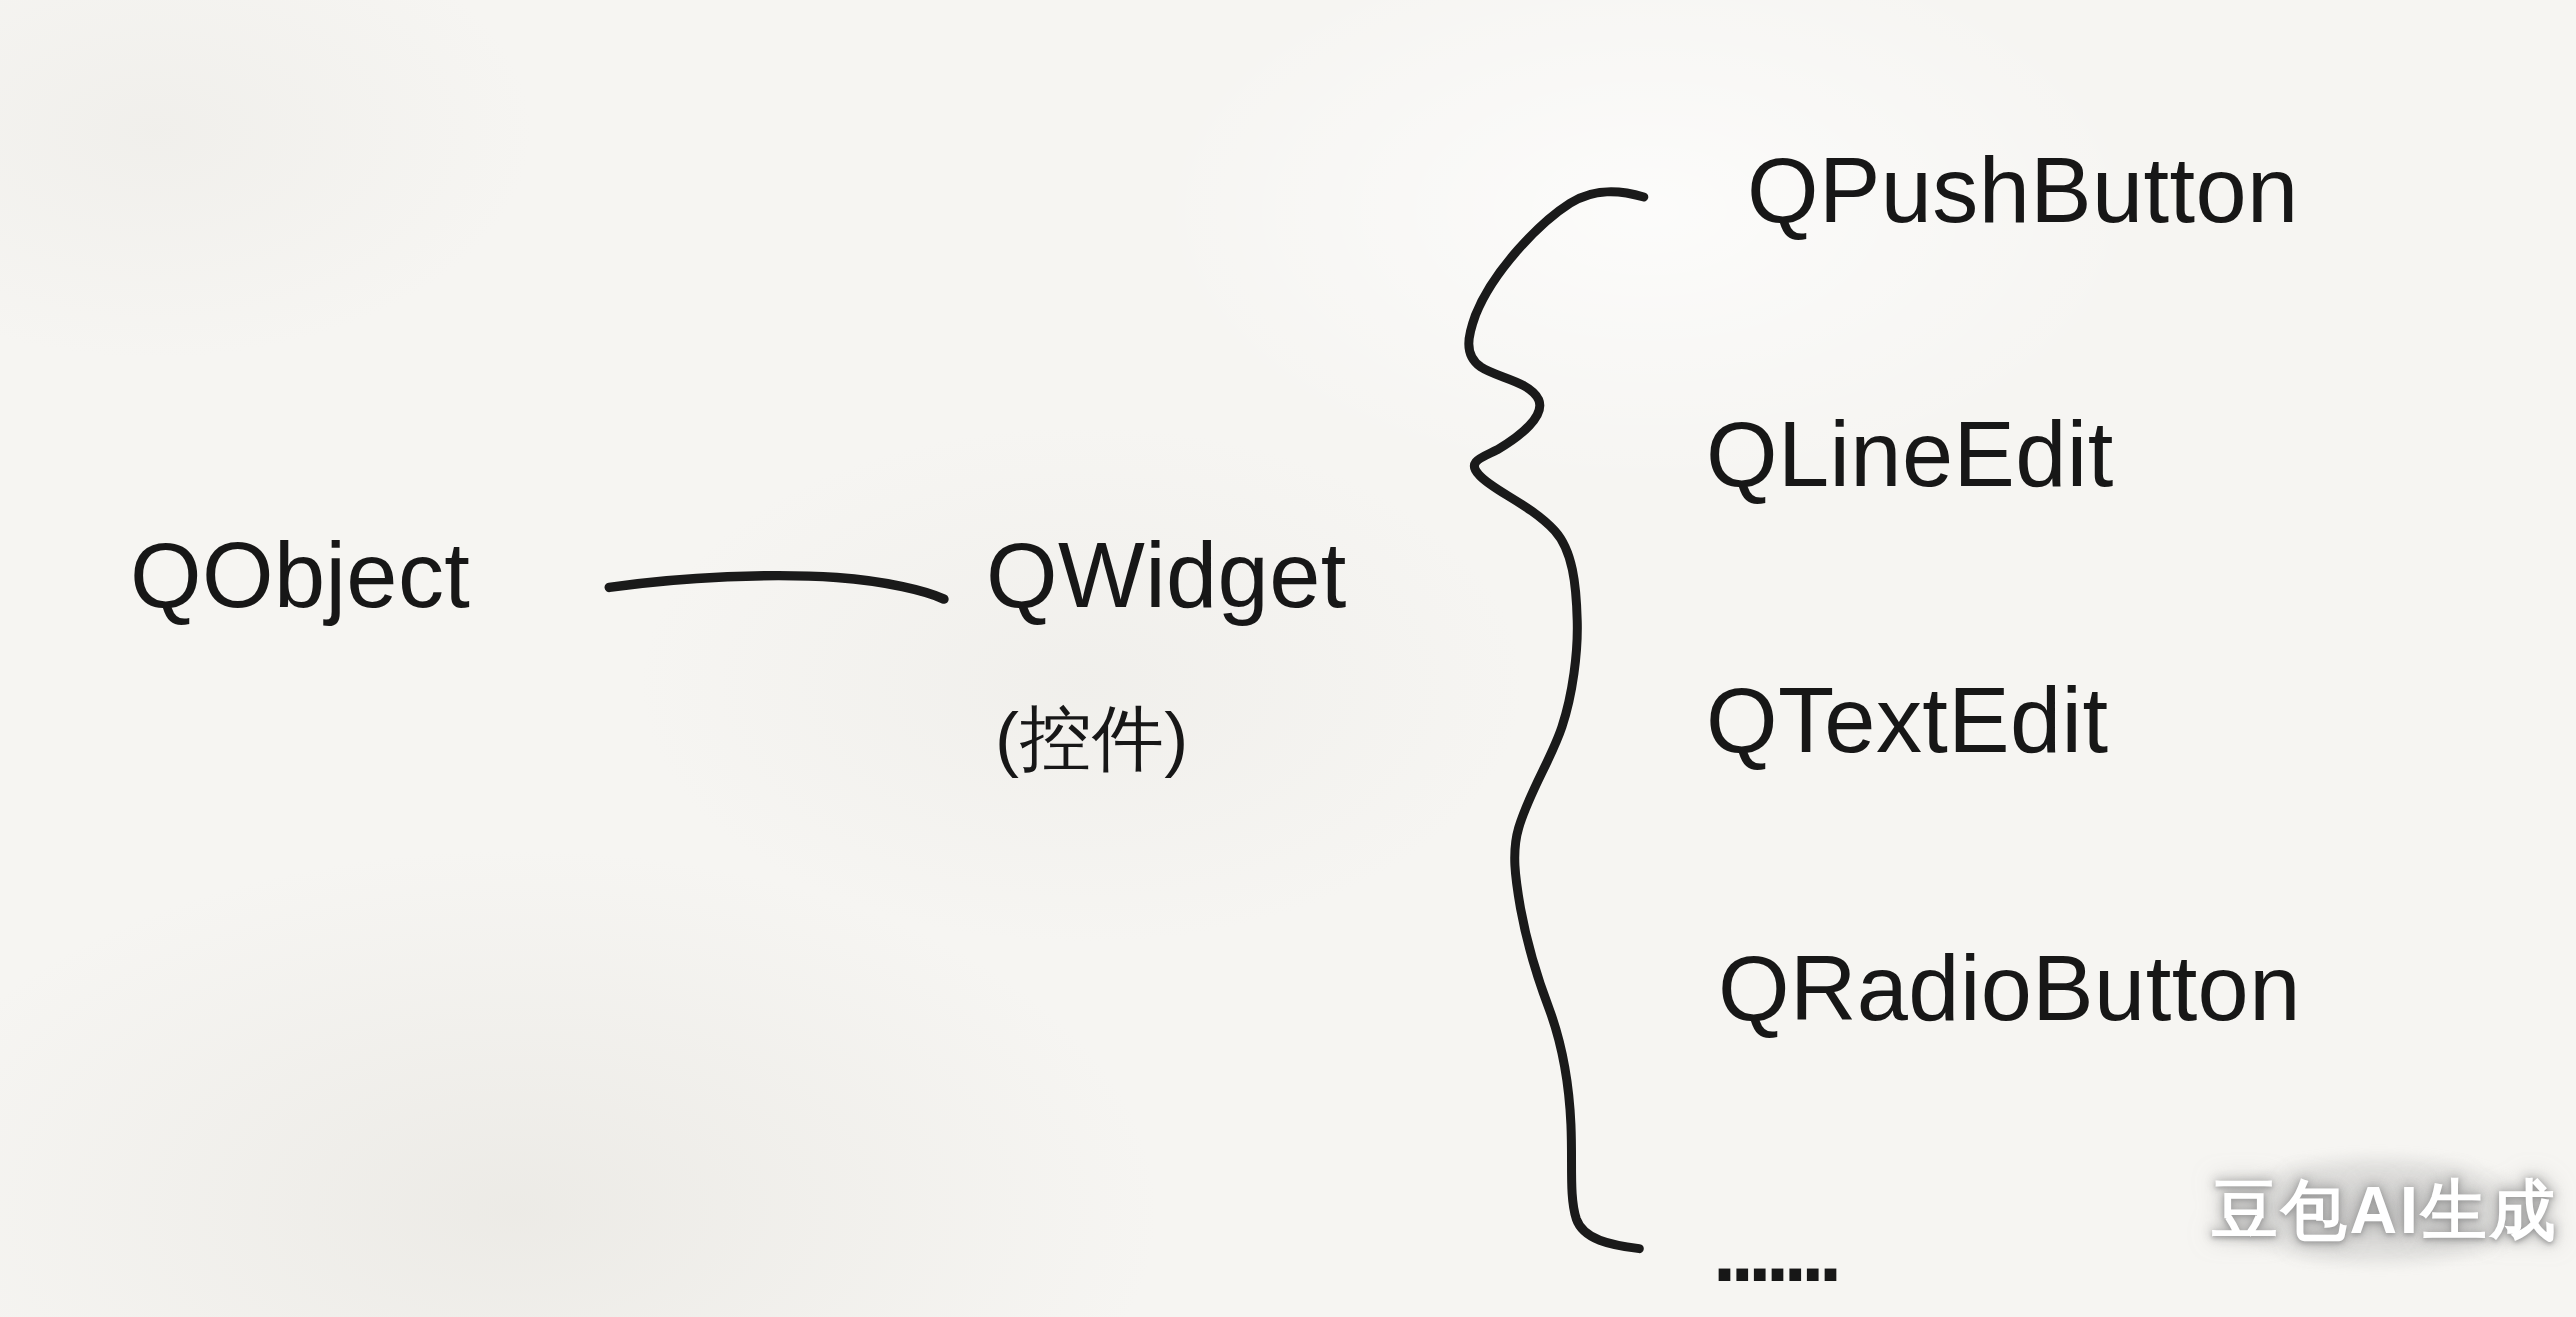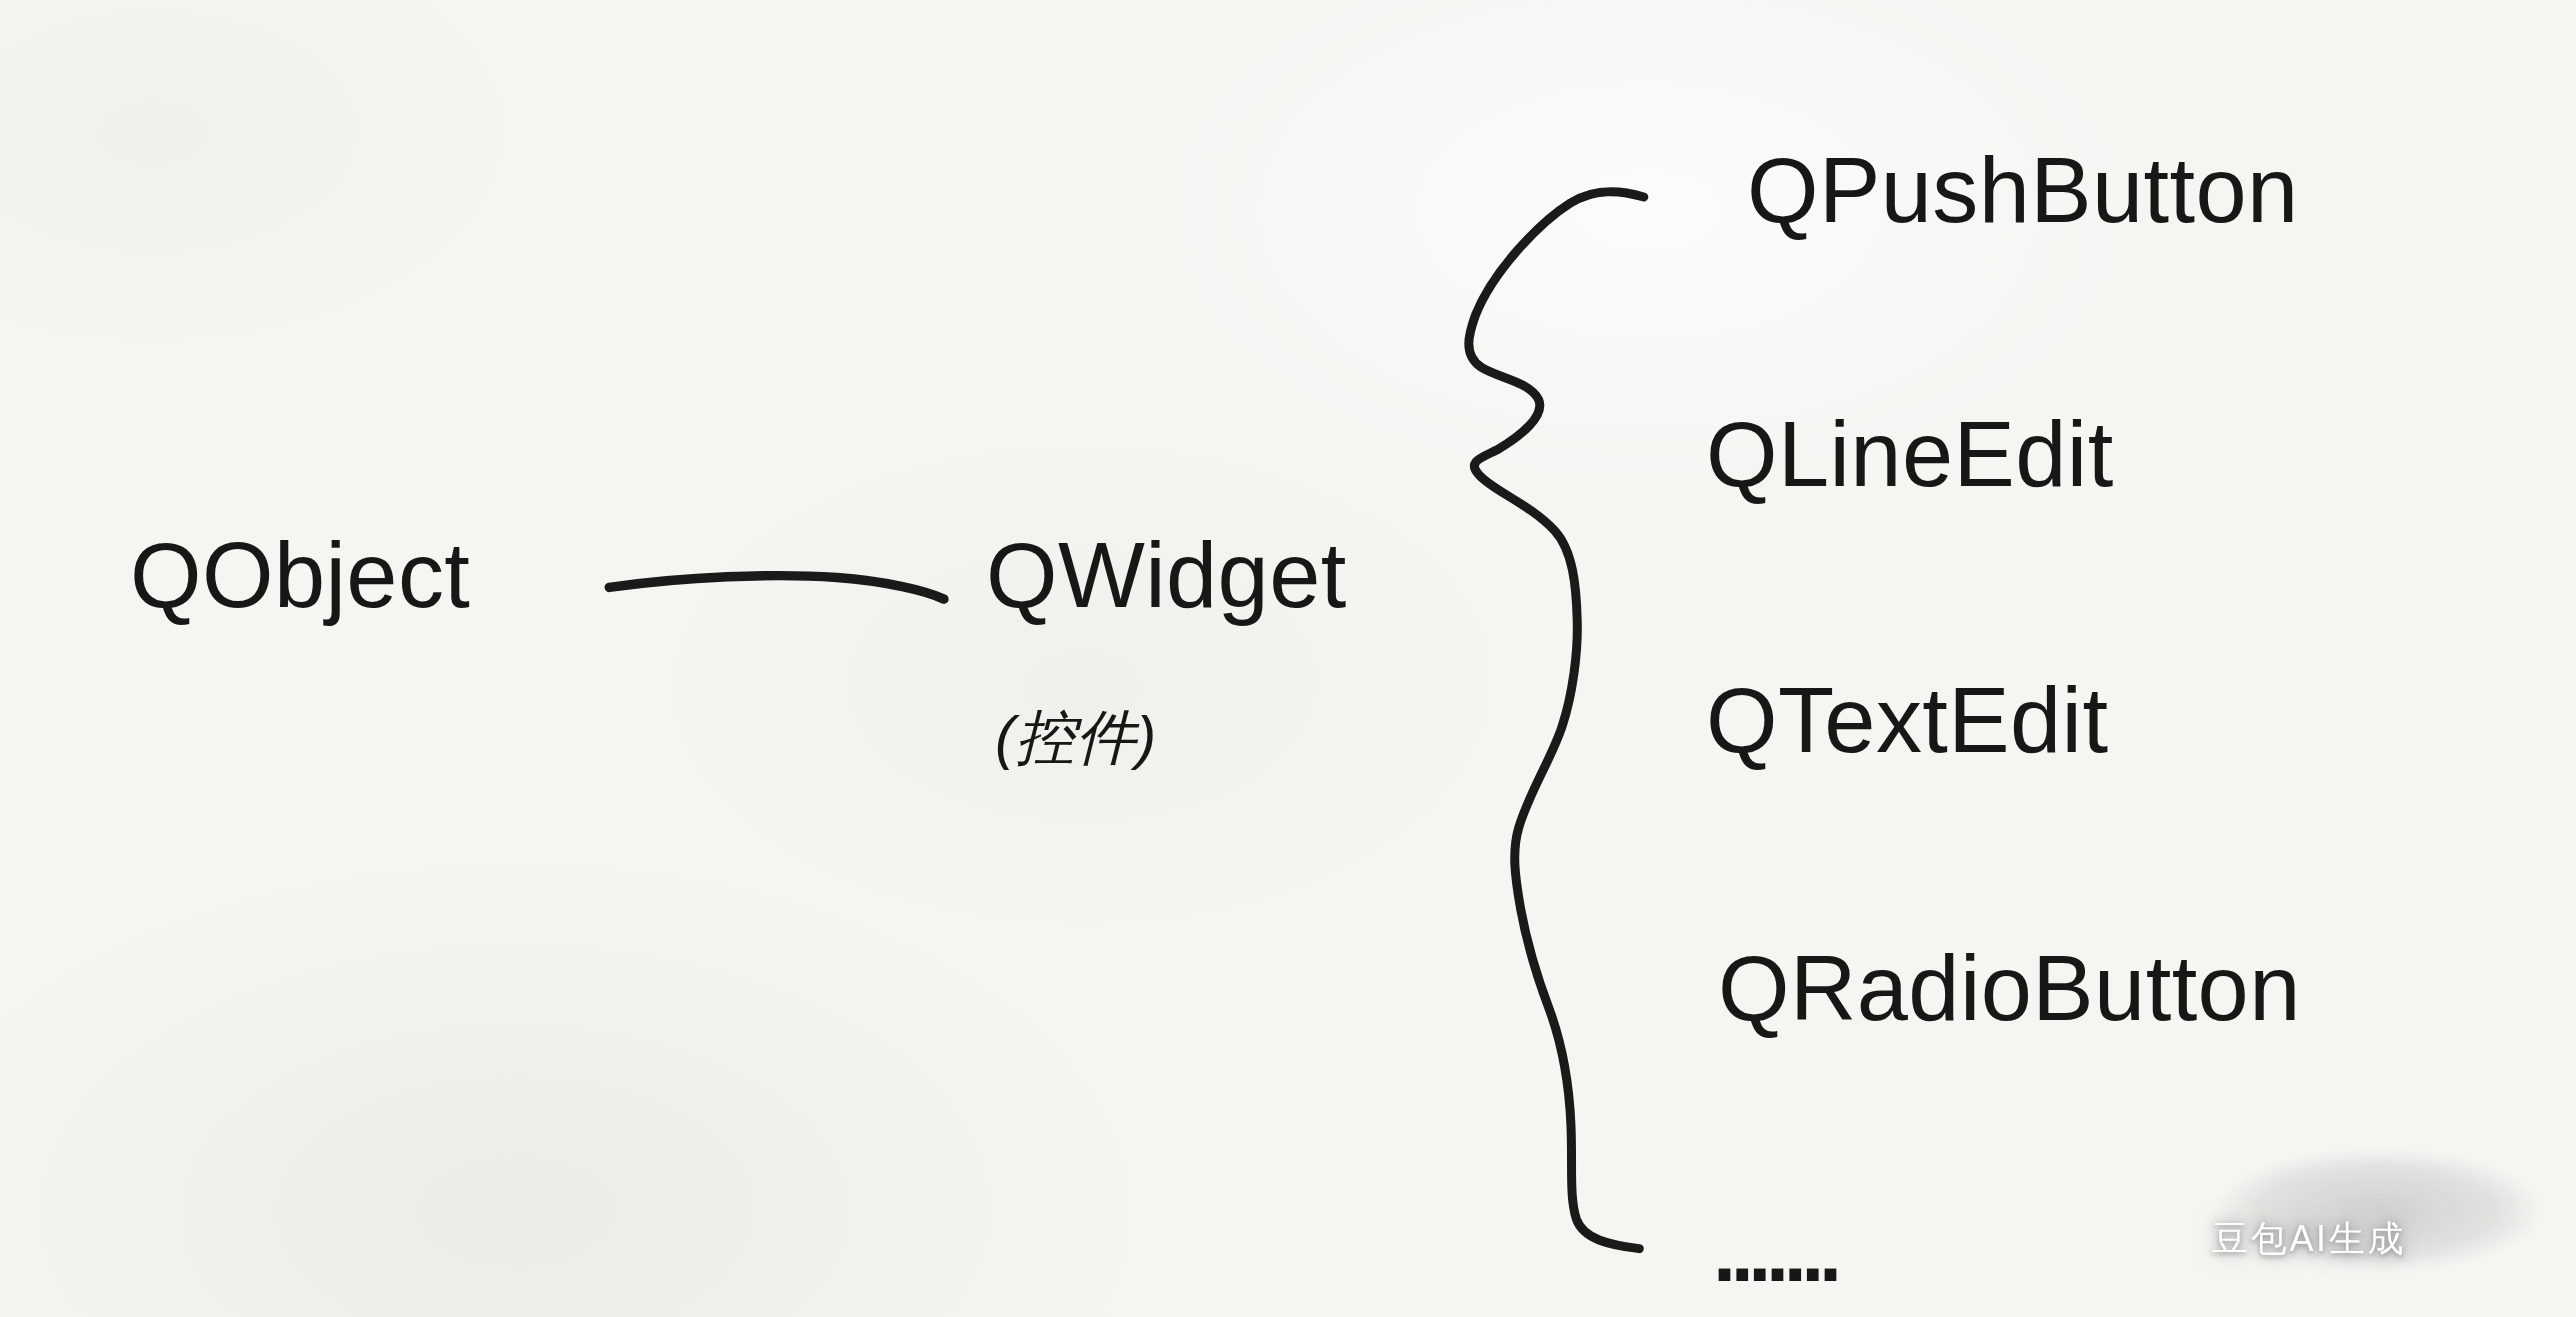--- a/index.html
+++ b/index.html
@@ -37,42 +37,42 @@
   .node {
     position: absolute;
     white-space: nowrap;
     font-size: 92px;
     line-height: 92px;
     letter-spacing: 0.4px;
     color: #171717;
   }
   .node-qobject      { left: 130px;  top: 529px; }
   .node-qwidget      { left: 986px; top: 529px; }
-  .node-annotation   { left: 995px; top: 693px; font-size: 60px; line-height: 90px; font-style: italic; }
+  .node-annotation   { left: 995px; top: 693px; font-size: 72px; line-height: 90px; }
   .node-child-0      { left: 1706px; top: 144px; margin-left: 41px; }
   .node-child-1      { left: 1706px; top: 408px; }
   .node-child-2      { left: 1706px; top: 674px; }
   .node-child-3      { left: 1706px; top: 942px; margin-left: 12px; }
   .node-child-4      { left: 1713px; top: 1207px; font-size: 83px; font-weight: 700; letter-spacing: -5.4px; }
   .watermark-halo {
     position: absolute;
     left: 2167px;
     top: 1132px;
     width: 423px;
     height: 157px;
     background: radial-gradient(closest-side, rgba(173,173,173,0.50), rgba(173,173,173,0.28) 55%, rgba(173,173,173,0) 78%);
     filter: blur(3.6px);
   }
   .watermark {
     position: absolute;
     left: 2212px;
-    top: 1213px;
-    font-size: 36px;
+    top: 1184px;
+    font-size: 66px;
     line-height: 52px;
-    font-weight: 400;
+    font-weight: 700;
     letter-spacing: 2.7px;
     color: #ffffff;
     text-shadow:
       0 0 10.8px rgba(150,150,150,0.95),
       0 0 23.4px rgba(158,158,158,0.65),
       0 1.8px 4.5px rgba(150,150,150,0.75);
     white-space: nowrap;
   }
 </style>
 </head>

